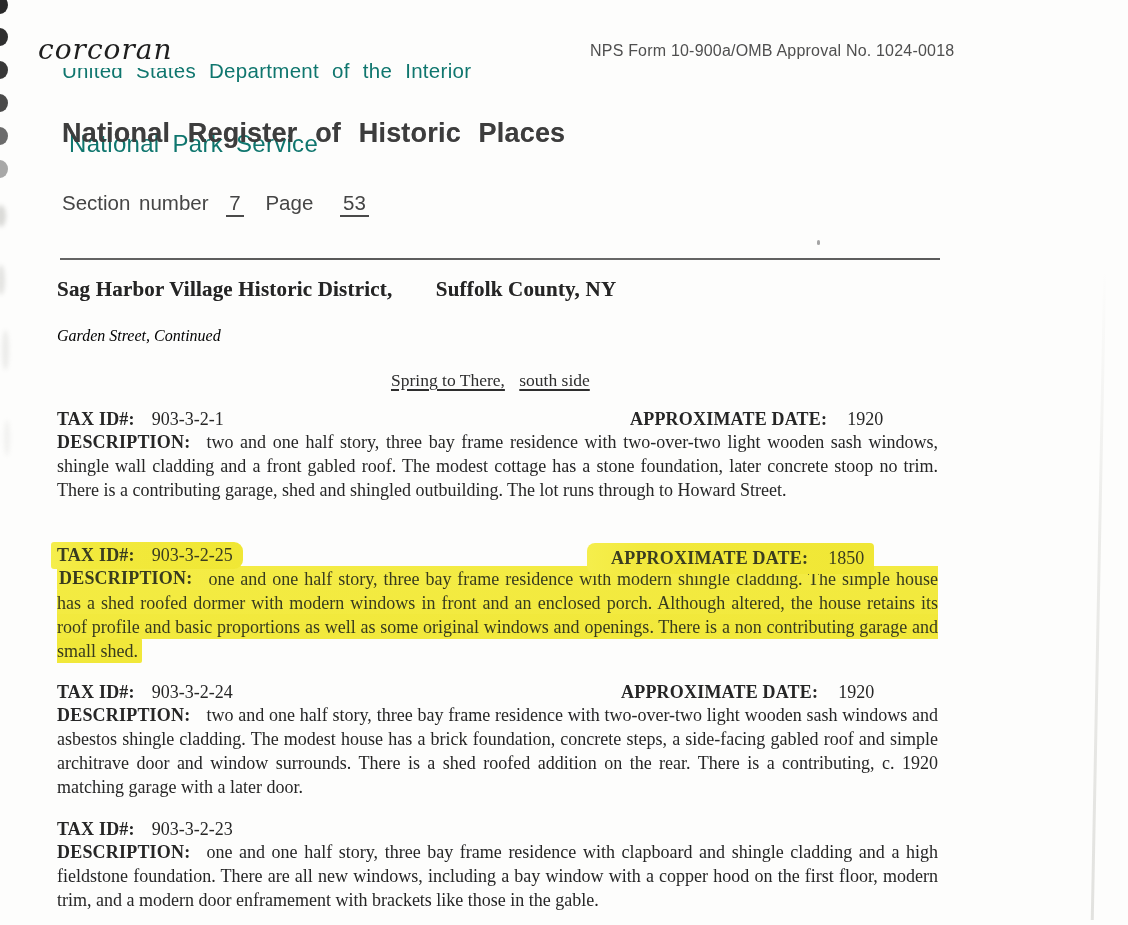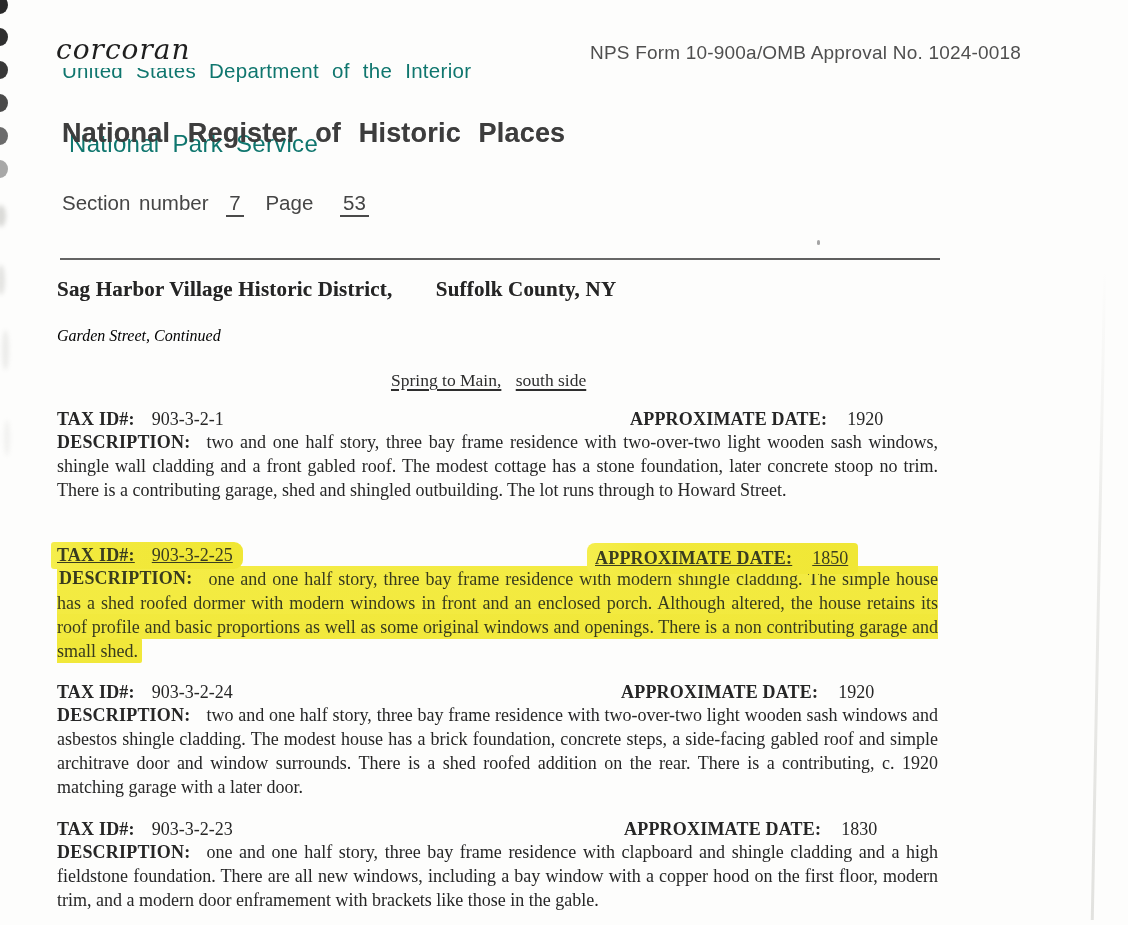--- a/index.html
+++ b/index.html
@@ -28,23 +28,23 @@
     background: linear-gradient(to bottom, rgba(130,130,120,0), rgba(130,130,120,.14) 40%, rgba(130,130,120,.22));
     transform: rotate(1.1deg);
   }
   .tiny-dot {
     position: absolute; left: 817px; top: 240px; width: 3px; height: 5px;
     background: #6a6a6a; border-radius: 2px; opacity: .6;
   }
 
   
   .sans { font-family: "Liberation Sans", sans-serif; color: #0f766e; }
-  .nps-form { left: 590px; top: 42px; font-size: 19px; letter-spacing: .2px; color: #4f4f4f; }
+  .nps-form { left: 590px; top: 42px; font-size: 16px; letter-spacing: .2px; color: #4f4f4f; }
   .logo {
-    left: 56px; top: 33px;
+    left: 38px; top: 33px;
     font-family: "DejaVu Serif", serif; font-style: italic;
     font-size: 28px; color: #1f1f1f; letter-spacing: 1px;
     z-index: 3; background: #fdfdfc; padding: 0 6px 2px 0;
   }
   .logo-mask { left: 48px; top: 18px; width: 172px; height: 46px; background: #fdfdfc; z-index: 2; }
   .agency1 { left: 62px; top: 59px; font-size: 20.5px; word-spacing: 7px; letter-spacing: .3px; z-index: 1; }
   .agency2 { left: 69px; top: 82px; font-size: 24px; word-spacing: 6px; letter-spacing: .3px; margin-top: 48px; }
   .reg-title { left: 62px; top: 121px; font-size: 27px; font-weight: bold; color: #3d3d3d;
                word-spacing: 10px; letter-spacing: .2px; line-height: 24px;
                text-shadow: 0 0 .5px rgba(0,0,0,.4); text-align: center; }
@@ -80,23 +80,22 @@
   .e4 .date-block { left: 567px; }
   .desc { text-align: justify; }
   .desc .lbl { margin-right: 16px; }
 
   
   .highlighted .pill {
     background: linear-gradient(90deg, #f5ee4c, #f2e93c 20%, #f0e735);
     padding: 3px 10px 4px 6px; margin-left: -6px;
     border-radius: 3px 9px 9px 3px;
     color: #3a3d20;
-    text-decoration: underline;
   }
-  .highlighted .date-block.pill { border-radius: 8px 4px 4px 8px; padding-left: 8px; }
+  .highlighted .date-block.pill { border-radius: 8px 4px 4px 8px; padding-left: 24px; }
   .highlighted .desc-inner {
     background: linear-gradient(90deg, #f4ec45, #f1e83a);
     padding: 2.5px 4px 3px 2px;
     color: #383b1e;
     border-radius: 2px;
   }
 </style>
 </head>
 <body>
 
@@ -130,21 +129,21 @@
   <span class="u-num gap3">53</span>
 </div>
 <div class="abs rule"></div>
 
 <div class="abs district">
   <span>Sag Harbor Village Historic District,</span>
   <span class="right">Suffolk County, NY</span>
 </div>
 <div class="abs street">Garden Street, Continued</div>
 <div class="abs group-heading">
-  <span>Spring to Main,</span>
+  <span>Spring to There,</span>
   <span class="second">south side</span>
 </div>
 
 <section class="entry e1" style="top:407px;">
   <div class="entry-header">
     <span class="pill"><span class="lbl">TAX ID#:</span><span class="tax-val">903-3-2-1</span></span>
     <span class="date-block pill"><span class="lbl">APPROXIMATE DATE:</span><span class="date-val">1920</span></span>
   </div>
   <p class="desc"><span class="desc-inner"><span class="lbl">DESCRIPTION:</span><span>two and one half story,  three bay frame residence with two-over-two light wooden sash windows,  shingle wall cladding and a front gabled roof.   The modest cottage has a stone foundation,  later concrete stoop no trim.   There is a contributing garage,  shed and shingled outbuilding.   The lot runs through to Howard Street.</span></span></p>
 </section>
@@ -161,16 +160,15 @@
   <div class="entry-header">
     <span class="pill"><span class="lbl">TAX ID#:</span><span class="tax-val">903-3-2-24</span></span>
     <span class="date-block pill"><span class="lbl">APPROXIMATE DATE:</span><span class="date-val">1920</span></span>
   </div>
   <p class="desc"><span class="desc-inner"><span class="lbl">DESCRIPTION:</span><span>two and one half story,  three bay frame residence with two-over-two light wooden sash windows and asbestos shingle cladding.   The modest house has a brick foundation, concrete steps, a side-facing gabled roof and simple architrave door and window surrounds.   There is a shed roofed addition on the rear.  There is a contributing, c. 1920 matching garage with a later door.</span></span></p>
 </section>
 
 <section class="entry e4" style="top:817px;">
   <div class="entry-header">
     <span class="pill"><span class="lbl">TAX ID#:</span><span class="tax-val">903-3-2-23</span></span>
-    <span class="date-block pill"><span class="lbl">APPROXIMATE DATE:</span><span class="date-val">1830</span></span>
   </div>
   <p class="desc"><span class="desc-inner"><span class="lbl">DESCRIPTION:</span><span>one and one half story,  three bay frame residence with clapboard and shingle cladding and a high fieldstone foundation.   There are all new windows,  including a bay  window with a copper hood on the first floor,  modern trim,  and a modern door enframement with brackets like those in the gable.</span></span></p>
 </section>
 
 </body></html>

